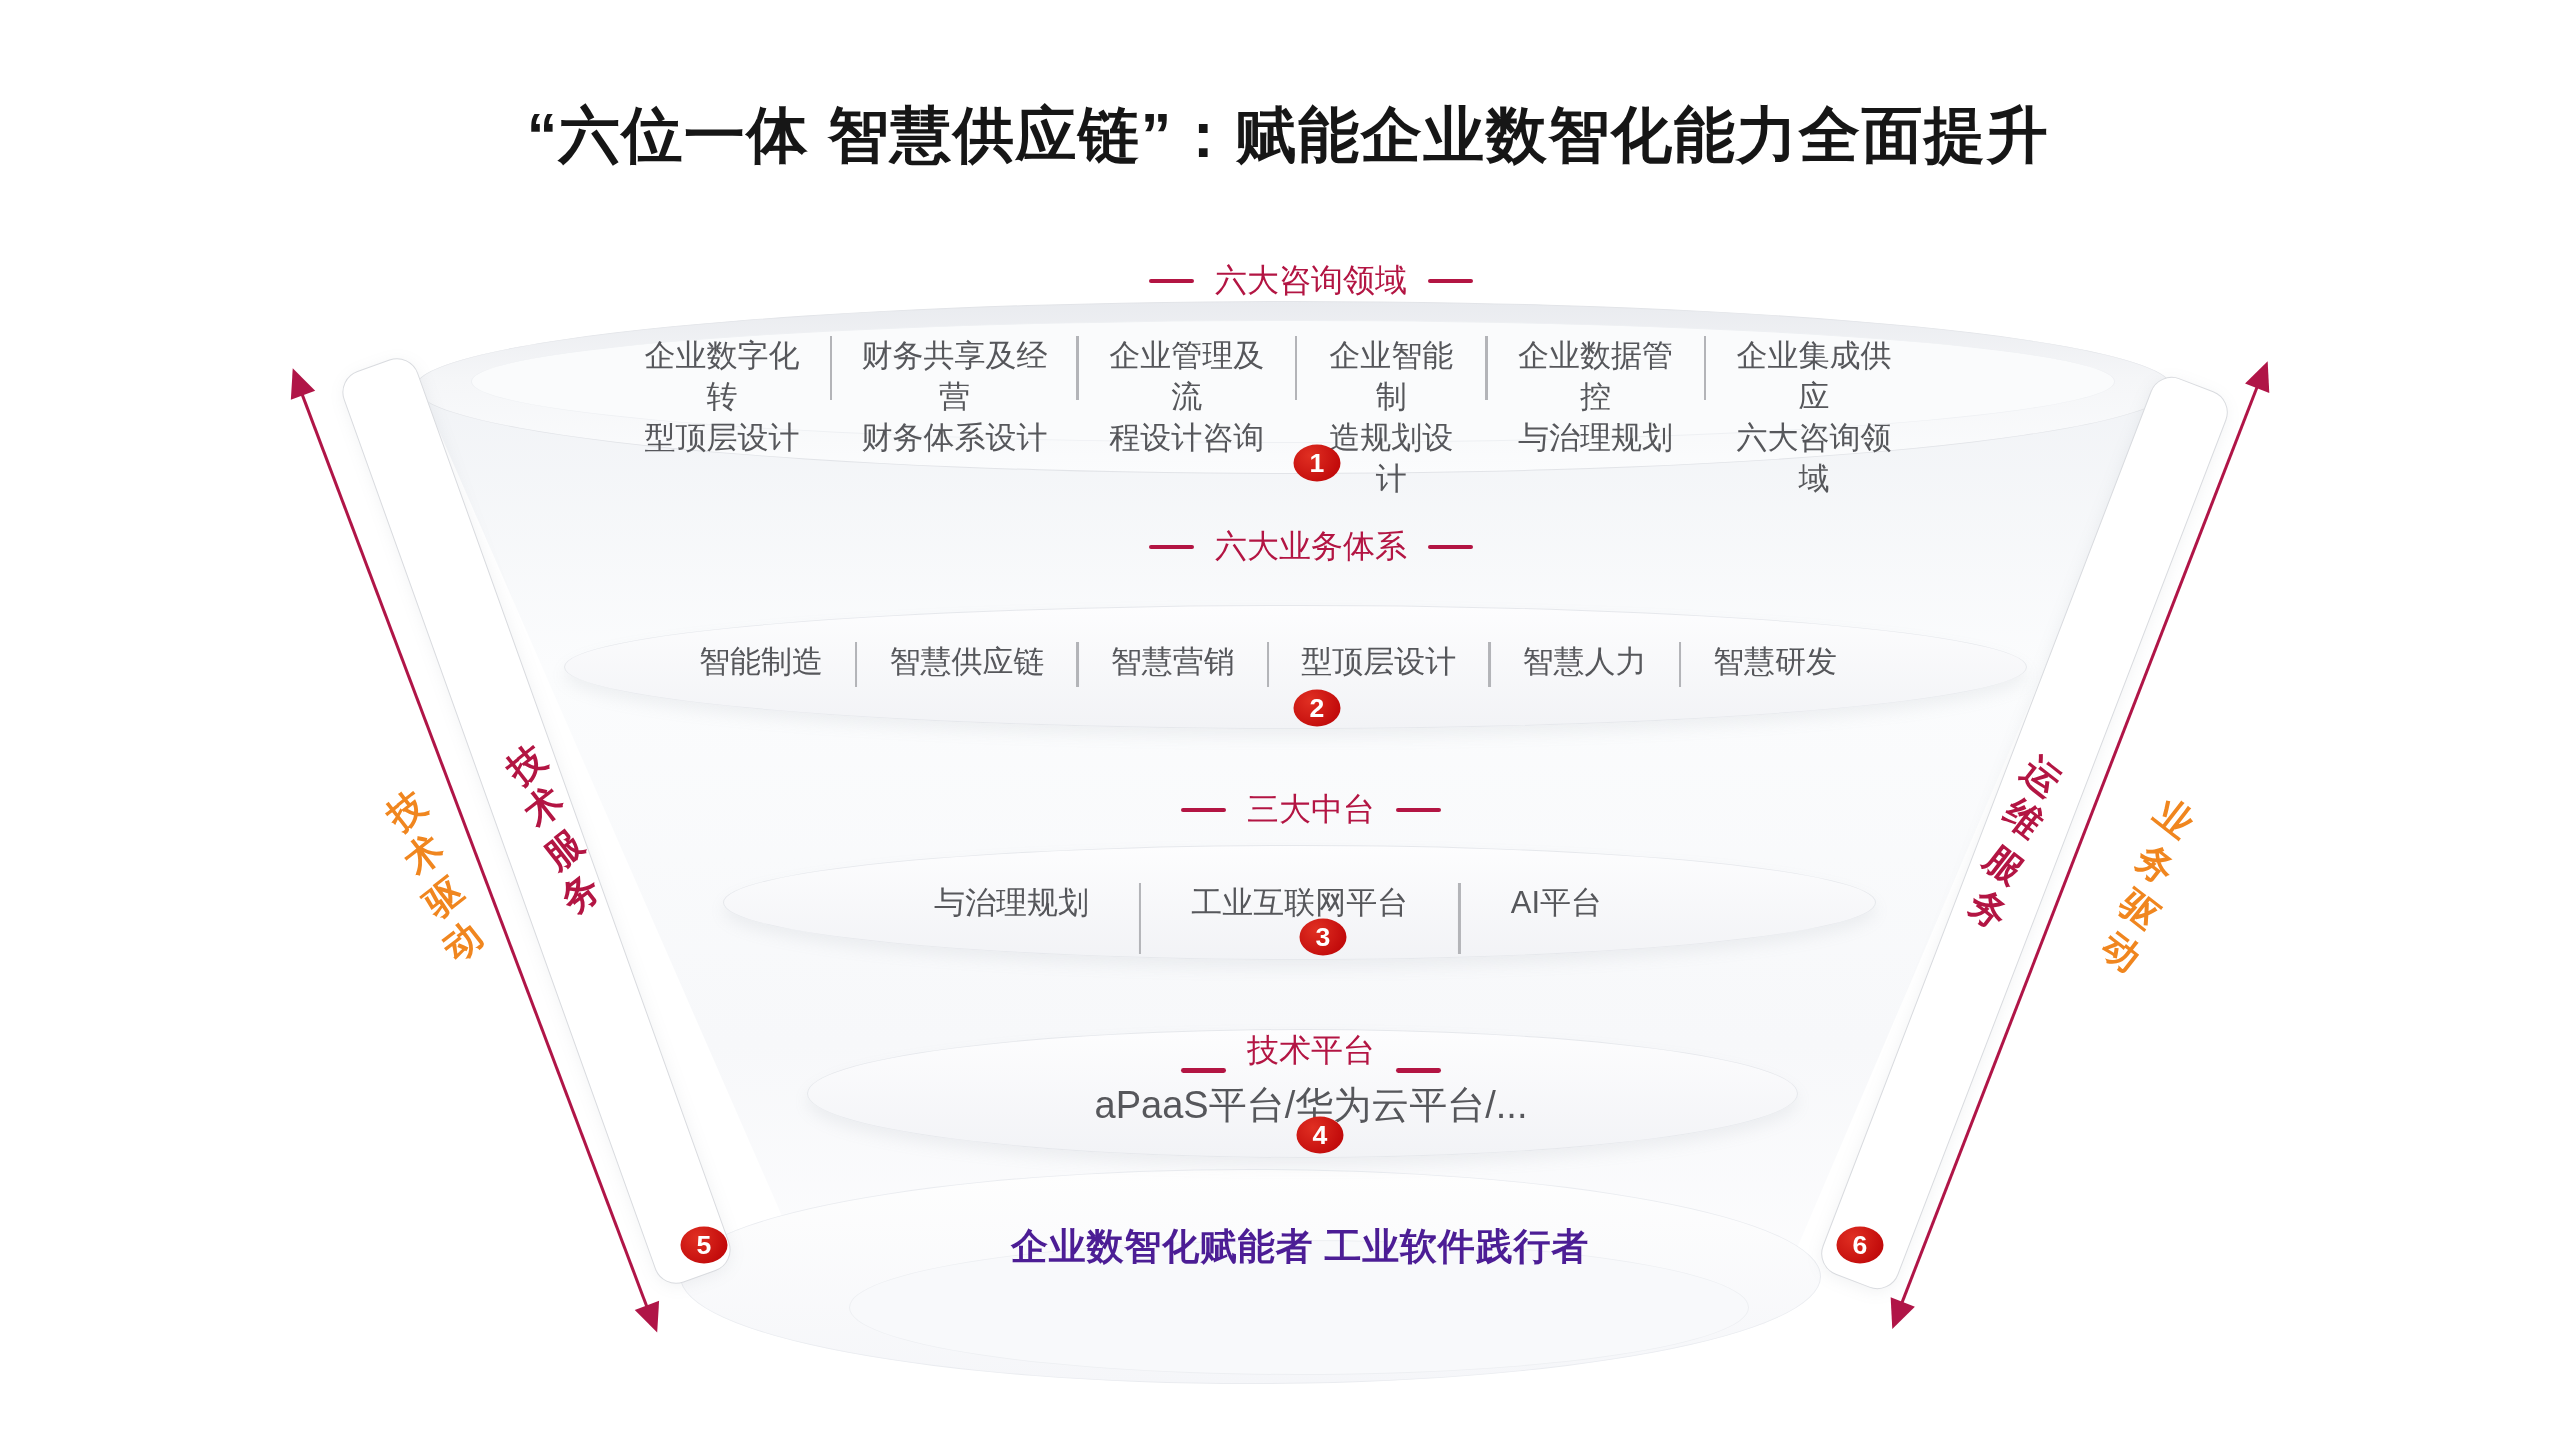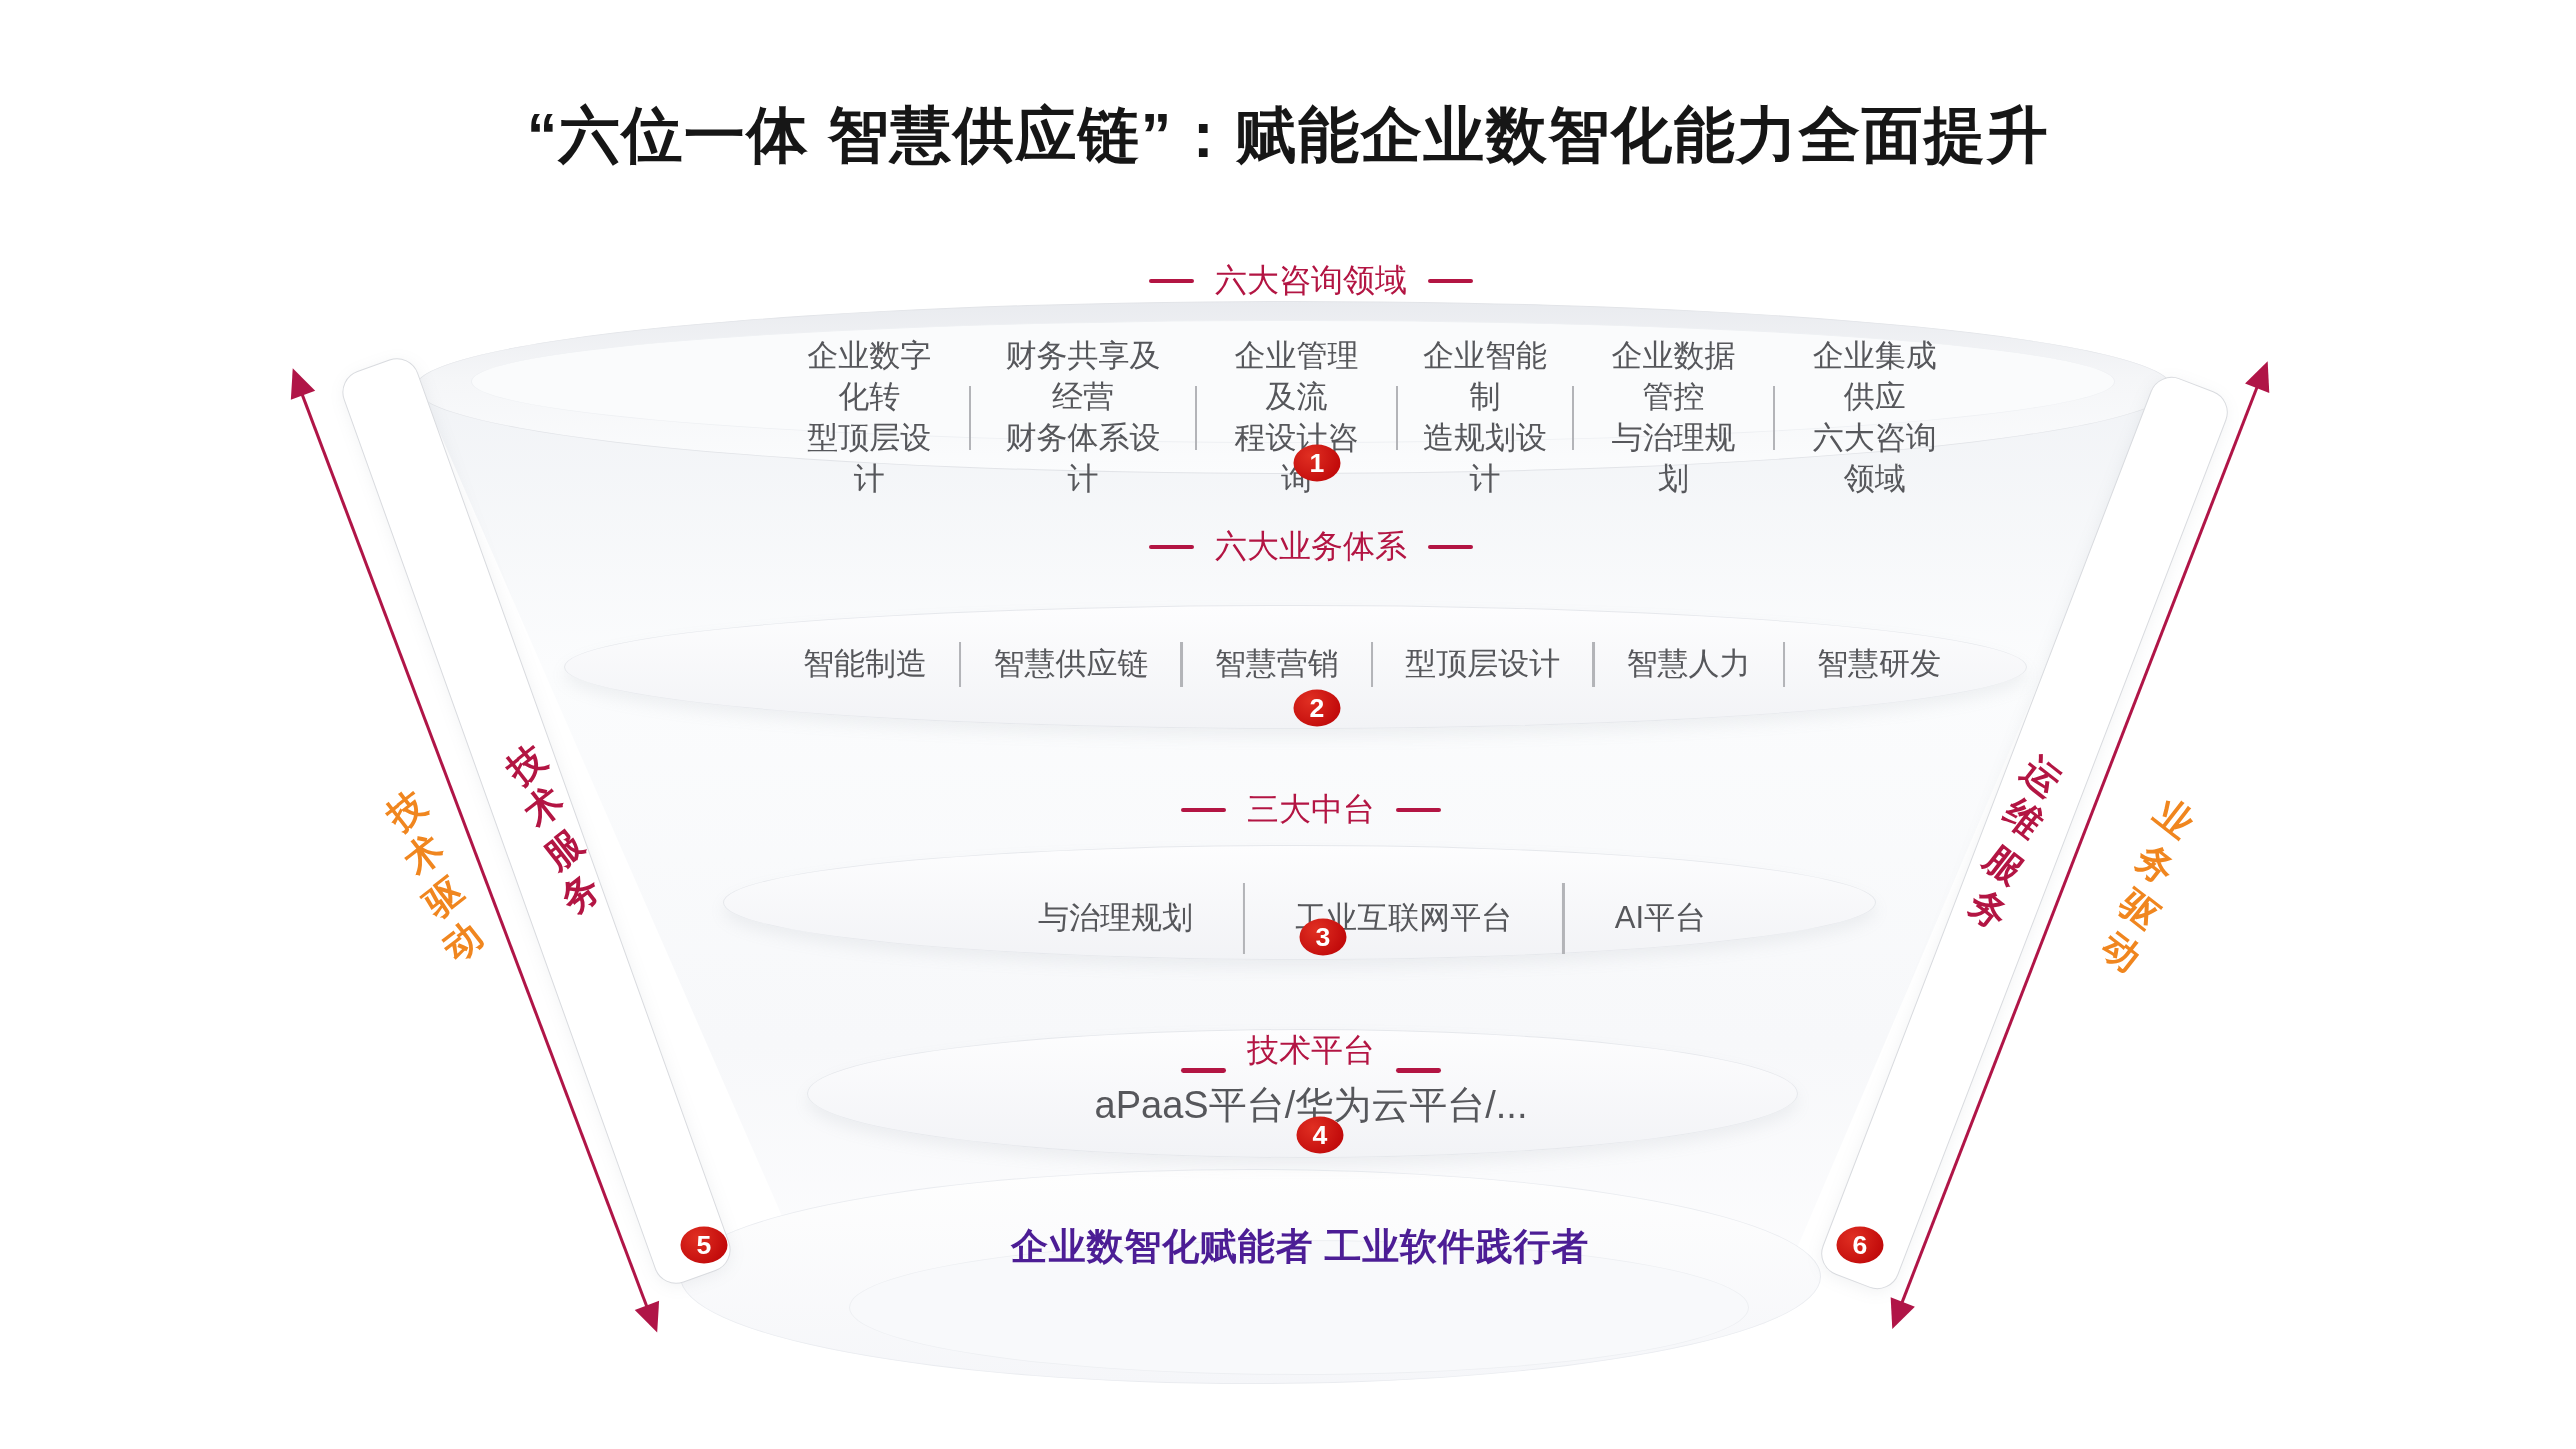--- a/index.html
+++ b/index.html
@@ -43,22 +43,22 @@
     background:#f8f9fb;border:0.8px solid #edeff2;}
   
   .sec-head{
     position:absolute;left:1311px;transform:translateX(-50%);z-index:6;
     display:flex;align-items:center;white-space:nowrap;
     font-size:32px;font-weight:normal;color:#b31543;
   }
   .dash{width:45px;height:4.8px;background:#b31543;border-radius:2.4px;margin:0 21px;}
   
   .row{
-    position:absolute;left:1372px;transform:translateX(-50%);z-index:6;
-    display:flex;align-items:center;white-space:nowrap;color:#56575b;
+    position:absolute;left:1268px;transform:translateX(-50%);z-index:6;
+    display:flex;align-items:flex-start;white-space:nowrap;color:#56575b;
   }
   .row .item{font-size:31px;text-align:center;white-space:pre-line;line-height:1.32;}
   .vd{background:#b3b4b8;width:2.4px;flex:none;}
   .row1 .item{padding:0 24px;}
   .row1 .vd{height:64px;}
   .row2 .item{padding:0 32px;}
   .row2 .vd{height:45px;}
   .row3 .item{padding:0 50px;}
   .row3 .vd{height:71px;}
   .apaas{

